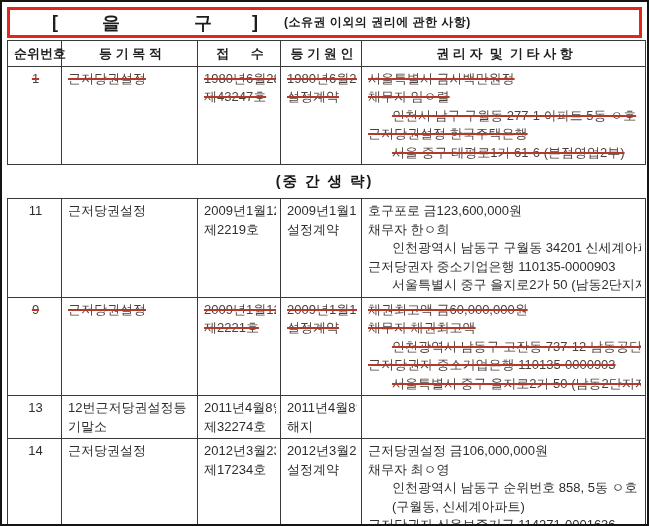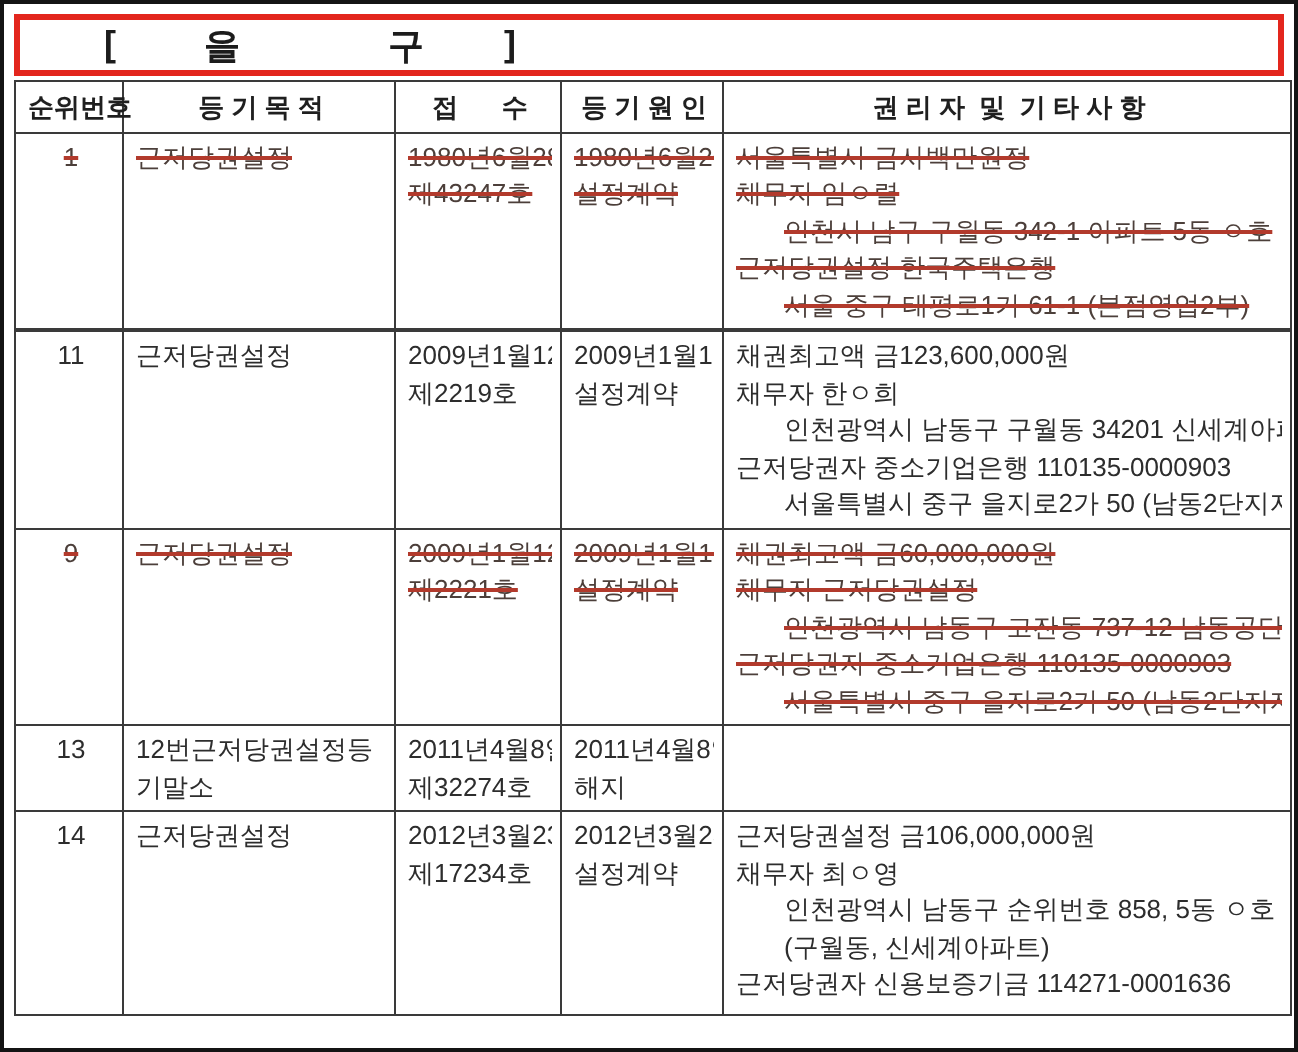--- a/index.html
+++ b/index.html
@@ -87,20 +87,21 @@
 </head>
 <body>
 
 <div class="page">
 
   <div class="title-box">
     <span class="tb open">[</span>
     <span class="tw eul">을</span>
     <span class="tw gu">구</span>
     <span class="tb close">]</span>
+    <span class="tsub">(소유권 이외의 권리에 관한 사항)</span>
   </div>
 
   <table class="reg">
     <colgroup>
         <col class="c1">
         <col class="c2">
         <col class="c3">
         <col class="c4">
         <col class="c5">
       </colgroup>
@@ -121,28 +122,29 @@
           <div class="line"><span class="strike">1980년6월28일</span></div>
           <div class="line"><span class="strike">제43247호</span></div>
         </td>
         <td>
           <div class="line"><span class="strike">1980년6월20일</span></div>
           <div class="line"><span class="strike">설정계약</span></div>
         </td>
         <td>
           <div class="line"><span class="strike">서울특별시 금사백만원정</span></div>
           <div class="line"><span class="strike">채무자 임ㅇ렬</span></div>
-          <div class="line indent"><span class="strike">인천시 남구 구월동 342-1 아파트 5동 ㅇ호</span></div>
+          <div class="line indent"><span class="strike">인천시 남구 구월동 277-1 아파트 5동 ㅇ호</span></div>
           <div class="line"><span class="strike">근저당권설정 한국주택은행</span></div>
-          <div class="line indent"><span class="strike">서울 중구 태평로1가 61-1 (본점영업2부)</span></div>
+          <div class="line indent"><span class="strike">서울 중구 태평로1가 61-6 (본점영업2부)</span></div>
         </td>
       </tr>
     </tbody>
   </table>
 
+  <div class="omitted">(중 간 생 략)</div>
 
   <table class="reg">
     <colgroup>
         <col class="c1">
         <col class="c2">
         <col class="c3">
         <col class="c4">
         <col class="c5">
       </colgroup>
     <tbody>
@@ -151,42 +153,42 @@
         <td>근저당권설정</td>
         <td>
           <div class="line">2009년1월12일</div>
           <div class="line">제2219호</div>
         </td>
         <td>
           <div class="line">2009년1월12일</div>
           <div class="line">설정계약</div>
         </td>
         <td>
-          <div class="line">채권최고액  금123,600,000원</div>
+          <div class="line">호구포로  금123,600,000원</div>
           <div class="line">채무자  한ㅇ희</div>
           <div class="line indent">인천광역시 남동구 구월동 34201 신세계아파트 5동  ㅇ호</div>
           <div class="line">근저당권자  중소기업은행  110135-0000903</div>
           <div class="line indent">서울특별시 중구  을지로2가 50 (남동2단지지점)</div>
         </td>
       </tr>
 
       <tr style="height:89px">
         <td class="c-no"><span class="strike">9</span></td>
         <td><span class="strike">근저당권설정</span></td>
         <td>
           <div class="line"><span class="strike">2009년1월12일</span></div>
           <div class="line"><span class="strike">제2221호</span></div>
         </td>
         <td>
           <div class="line"><span class="strike">2009년1월12일</span></div>
           <div class="line"><span class="strike">설정계약</span></div>
         </td>
         <td>
           <div class="line"><span class="strike">채권최고액  금60,000,000원</span></div>
-          <div class="line"><span class="strike">채무자  근저당권설정</span></div>
+          <div class="line"><span class="strike">채무자  채권최고액</span></div>
           <div class="line indent"><span class="strike">인천광역시 남동구 고잔동 737-12 남동공단 ㅇㅇ</span></div>
           <div class="line"><span class="strike">근저당권자  중소기업은행  110135-0000903</span></div>
           <div class="line indent"><span class="strike">서울특별시 중구  을지로2가 50 (남동2단지지점)</span></div>
         </td>
       </tr>
 
       <tr style="height:39px">
         <td class="c-no">13</td>
         <td>12번근저당권설정등기말소</td>
         <td>

